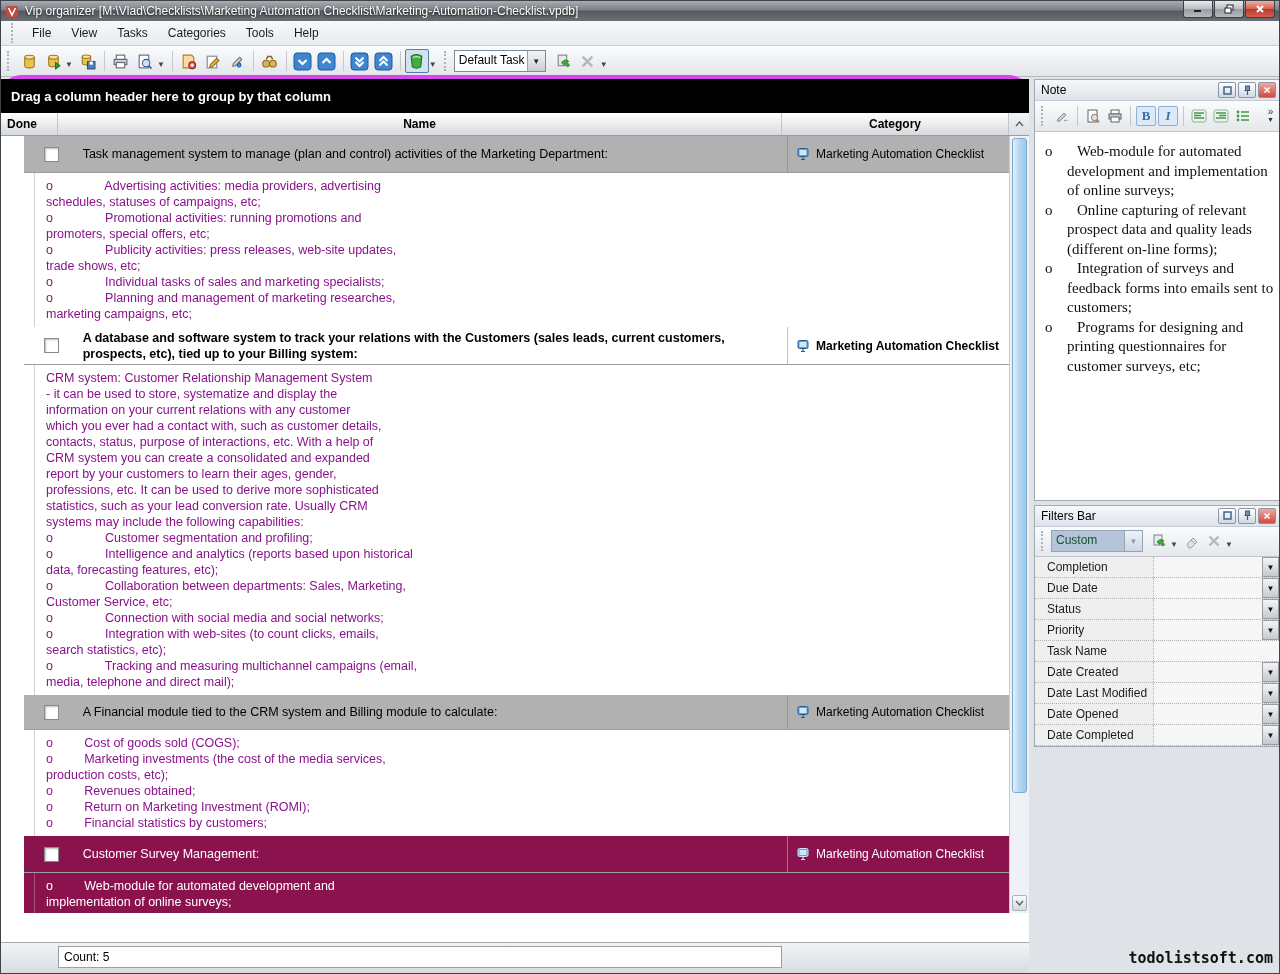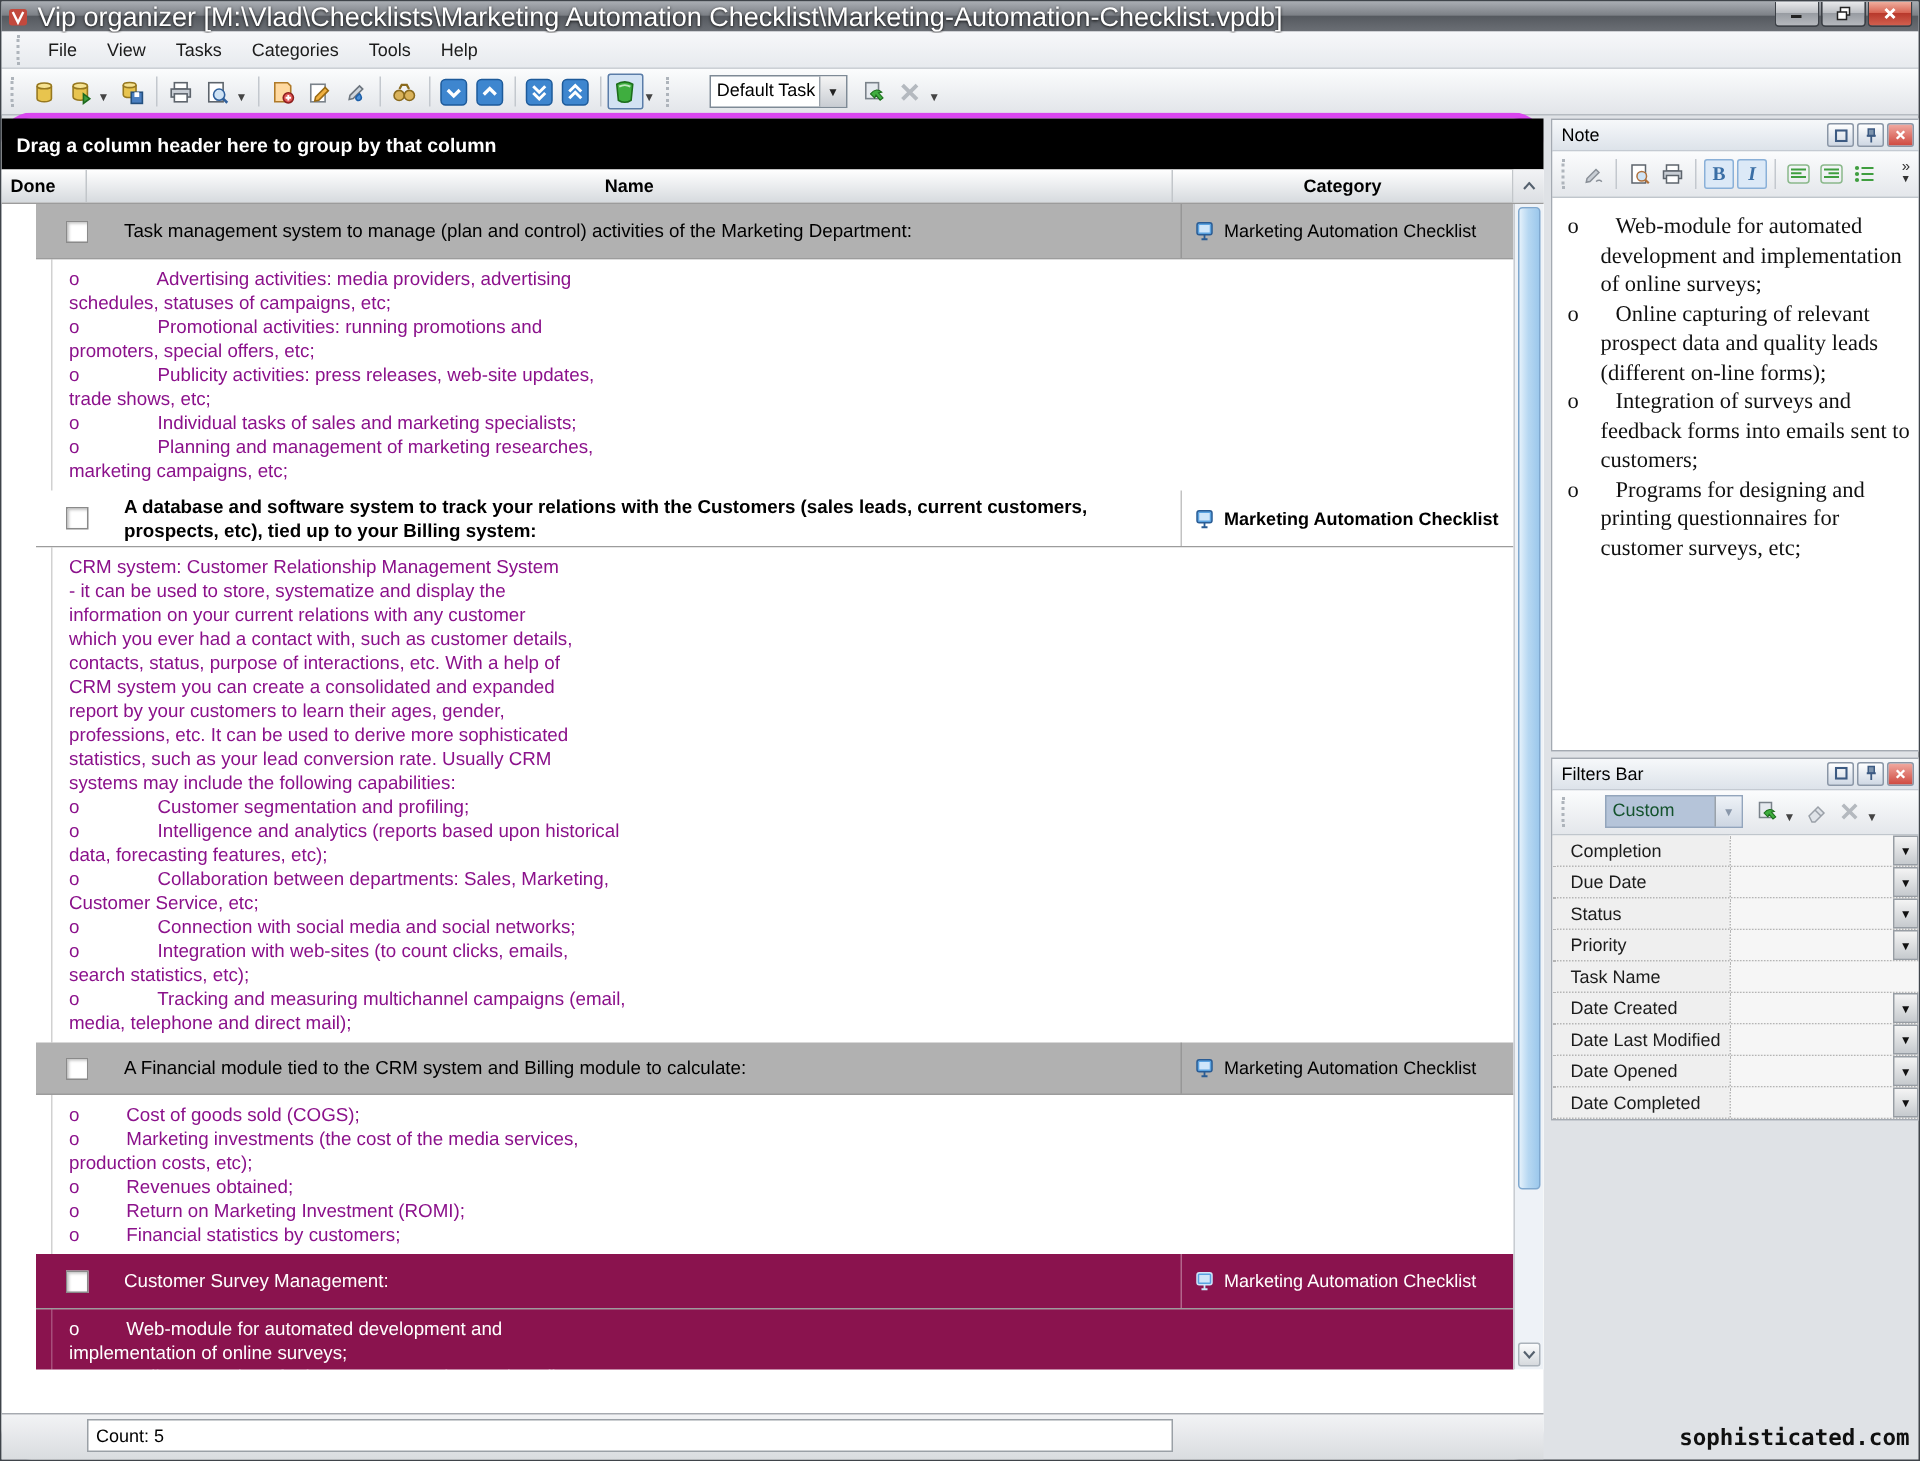--- a/index.html
+++ b/index.html
@@ -3,41 +3,41 @@
 <meta charset="utf-8">
 <style>
   html,body{margin:0;padding:0;background:#c9ccd1;}
   .window{position:relative;width:1280px;height:974px;box-sizing:border-box;
     border:1px solid #3f444a;background:#dfe2e6;overflow:hidden;
     font-family:"Liberation Sans",sans-serif;font-size:12px;color:#000;}
   
   .titlebar{height:20px;display:flex;align-items:center;gap:6px;padding:0 4px;
     background:linear-gradient(#a9adb3 0%,#7d8187 45%,#565a60 50%,#6b6f75 100%);
     color:#fff;}
-  .titlebar .title{flex:1;font-size:18px;text-shadow:0 1px 2px rgba(0,0,0,.85);
+  .titlebar .title{flex:1;font-size:12px;text-shadow:0 1px 2px rgba(0,0,0,.85);
     white-space:nowrap;overflow:hidden;}
   .winbtns{display:flex;gap:1px;align-self:flex-start;}
   .wbtn{width:28px;height:16px;display:flex;align-items:center;justify-content:center;
     border:1px solid #3c4046;border-top:none;border-radius:0 0 3px 3px;
     background:linear-gradient(#e9eaec,#b9bcc1 50%,#989ca2 50%,#b6b9be);}
   .wbtn.close{background:linear-gradient(#f0b0a0,#d6604f 50%,#b8392c 50%,#d2604f);}
   
   .menubar{height:24px;display:flex;align-items:center;gap:2px;padding:0 6px;
     background:linear-gradient(#f7f8fa,#e7eaee);border-bottom:1px solid #ccd0d5;}
   .menuitem{padding:3px 9px;color:#1b1b1b;}
   
   .toolbar{height:30px;display:flex;align-items:center;padding:0 2px;
     background:linear-gradient(#fbfcfd,#e2e5e9);border-bottom:1px solid #b6bbc1;}
   .tb-grip{width:4px;height:20px;border-left:2px dotted #aeb4bb;margin:0 4px;}
   .tbtn{width:24px;height:24px;display:flex;align-items:center;justify-content:center;border-radius:2px;}
   .tbtn.pressed{border:1px solid #5a7ca8;background:#d2e2f3;box-sizing:border-box;}
   .tb-caret{font-size:8px;color:#444;margin:6px 3px 0 0;align-self:center;}
   .tb-sep{width:1px;height:20px;background:#c3c8ce;margin:0 4px;}
   .combo{display:flex;height:20px;border:1px solid #7b8license;border:1px solid #7b8violet;}
-  .combo{display:flex;height:20px;border:1px solid #7e8a96;background:#fff;align-items:stretch;margin-left:19px;}
+  .combo{display:flex;height:20px;border:1px solid #7e8a96;background:#fff;align-items:stretch;}
   .combo .cval{width:64px;padding:2px 4px;white-space:nowrap;overflow:hidden;}
   .combo .cbtn{width:17px;display:flex;align-items:center;justify-content:center;
     background:linear-gradient(#f5f5f5,#c9cdd3);border-left:1px solid #9aa2aa;font-size:8px;color:#222;}
   
   .grid{position:absolute;left:0;top:74px;bottom:0;width:1028px;display:flex;flex-direction:column;
     border-top:4px solid #d946ef;box-sizing:border-box;background:#fff;border-radius:20px;}
   .groupbar{height:34px;background:#000;color:#fff;display:flex;align-items:center;
     padding-left:10px;font-weight:bold;font-size:13px;}
   .gridheader{height:22px;display:flex;background:linear-gradient(#ffffff,#d6dade);
     border-bottom:1px solid #9c9c9c;font-weight:bold;}
@@ -596,15 +596,15 @@
         <div class="fdd">▼</div>
       </div>
       <div class="frow">
         <div class="flabel">Date Completed</div>
         <div class="fval"></div>
         <div class="fdd">▼</div>
       </div>
     </div>
   </div>
 
-  <div class="branding">sophisticated.com</div>
+  <div class="branding">todolistsoft.com</div>
 
 </div>
 
 </body></html>

